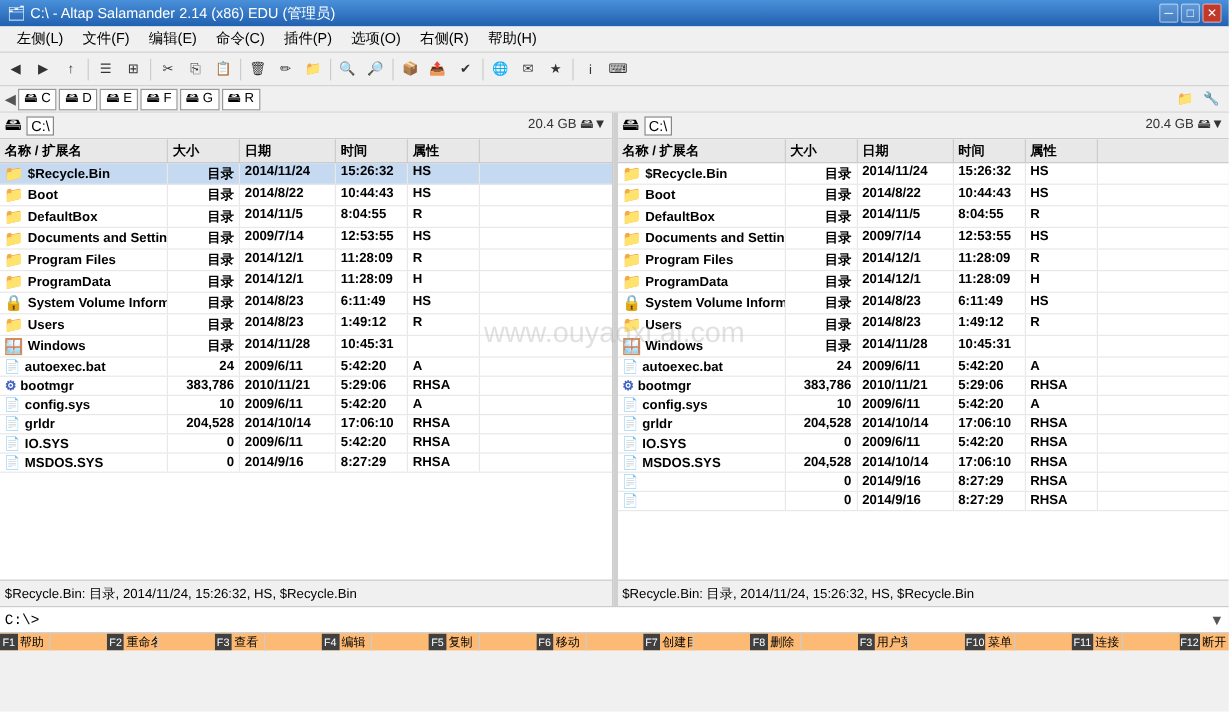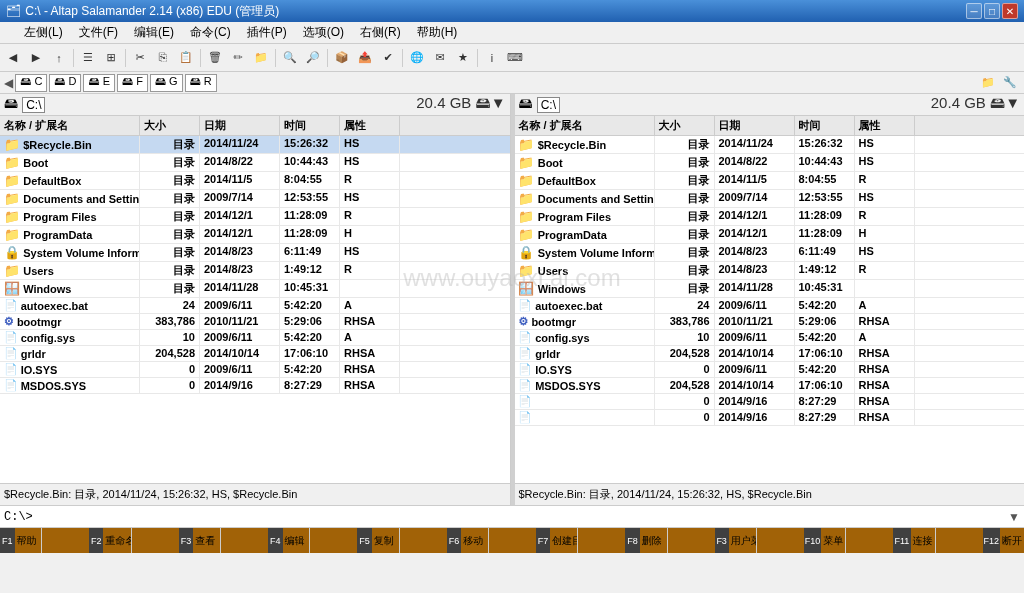--- a/index.html
+++ b/index.html
@@ -39,21 +39,21 @@
       font-size: 10px; cursor: pointer; color: white;
       background: rgba(255,255,255,0.15);
     }
     
     .menu-bar {
       background: #f0f0f0;
       border-bottom: 1px solid #ccc;
       height: 22px;
       display: flex;
       align-items: center;
-      padding: 0 16px;
+      padding: 0 6px;
       gap: 0;
     }
     .menu-item {
       padding: 2px 8px;
       cursor: pointer;
       height: 100%;
       display: flex;
       align-items: center;
     }
     
@@ -119,21 +119,21 @@
       align-items: center;
       padding: 0 4px;
       justify-content: space-between;
     }
     .pane-path {
       display: flex;
       align-items: center;
       gap: 4px;
     }
     .pane-size {
-      font-size: 15px;
+      font-size: 11px;
       color: #333;
     }
     
     .file-list {
       flex: 1;
       overflow-y: auto;
       overflow-x: hidden;
       font-weight: bold;
     }
     .file-list-header {
@@ -184,23 +184,23 @@
     .cmd-input {
       border: none;
       outline: none;
       background: white;
       font-size: 12px;
       font-family: "Courier New", monospace;
       width: 100%;
     }
     
     .fkey-bar {
-      background: #a16207;
+      background: #fdba74;
       border-top: 1px solid #ccc;
-      height: 26px;
+      height: 15px;
       display: flex;
       align-items: stretch;
       gap: 47px;
     }
     .fkey {
       flex: 1;
       display: flex;
       align-items: center;
       border-right: 1px solid #ccc;
       font-size: 10px;

